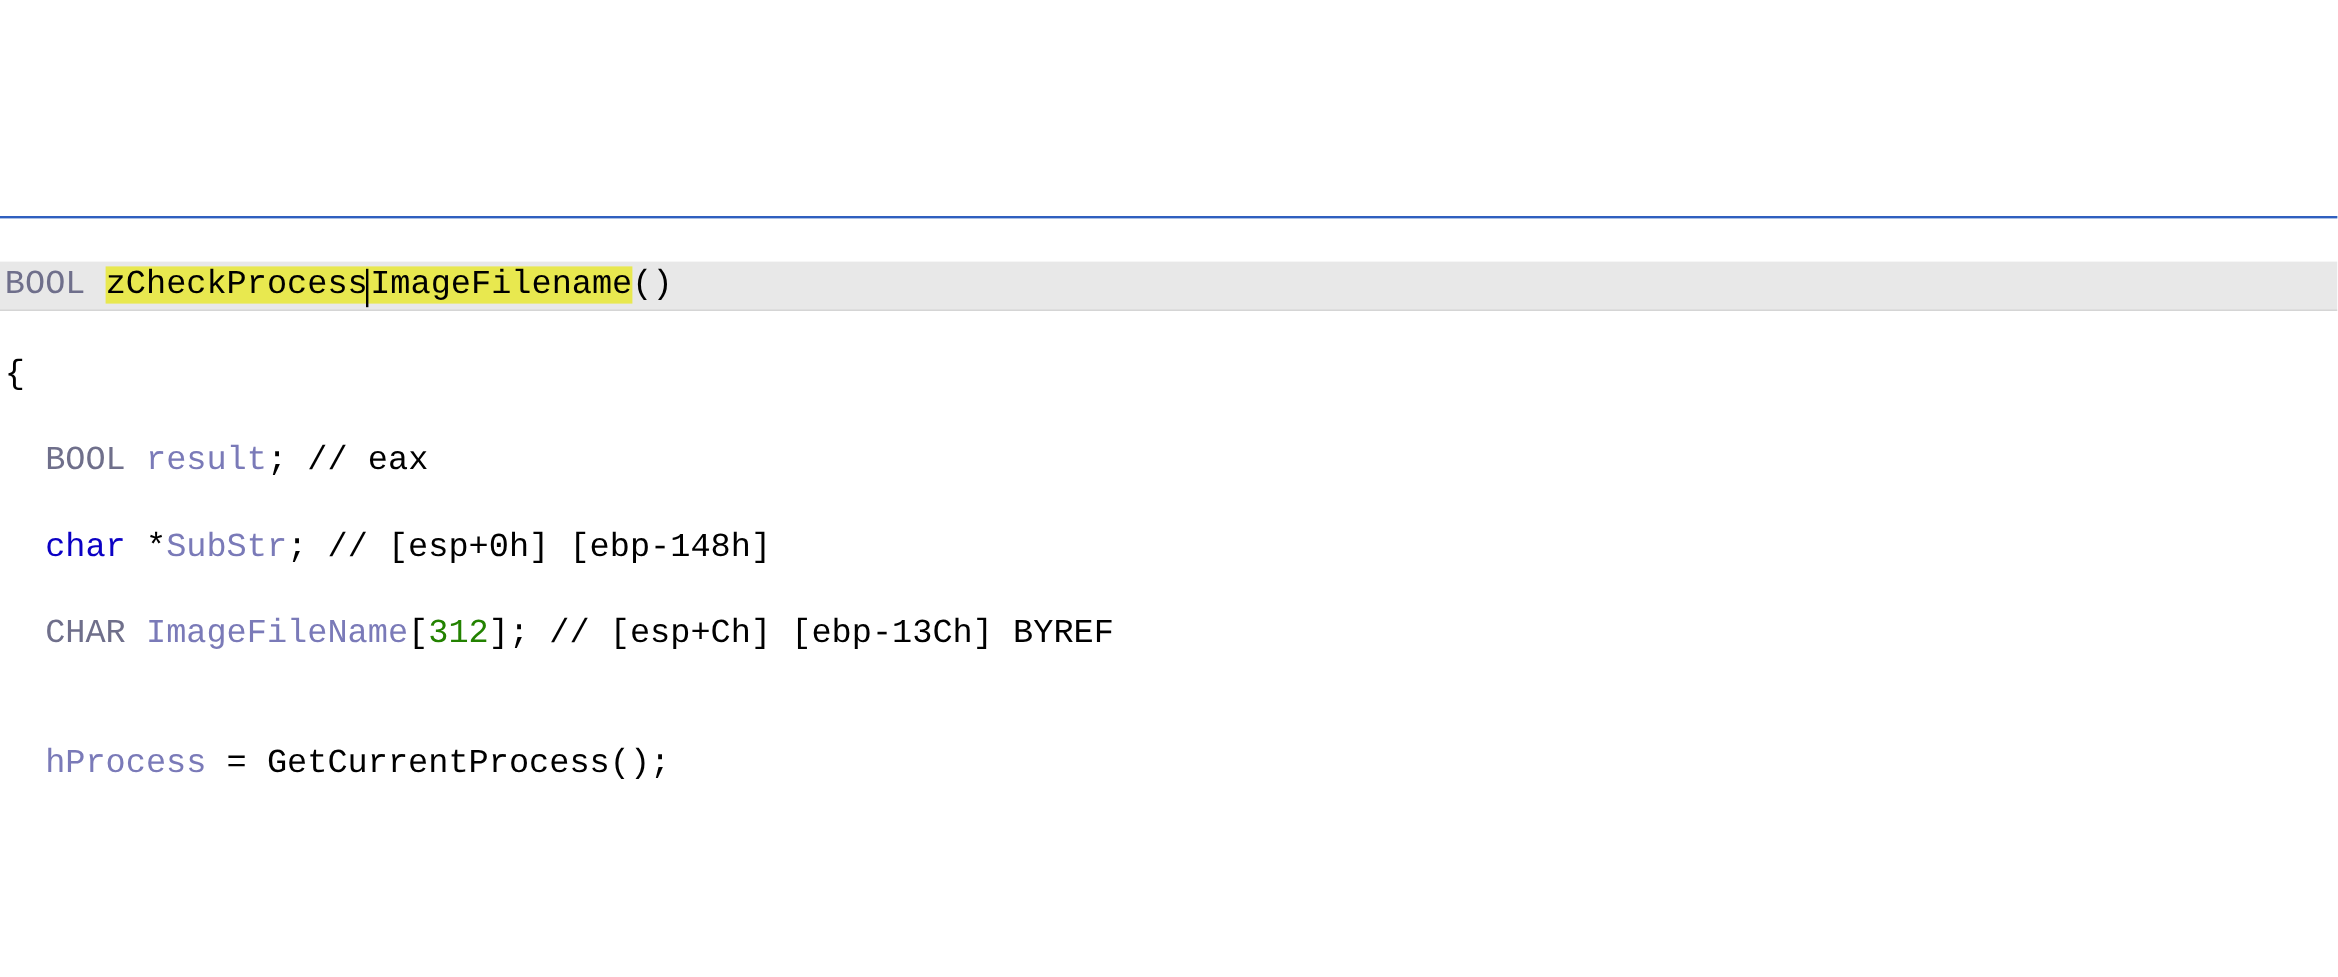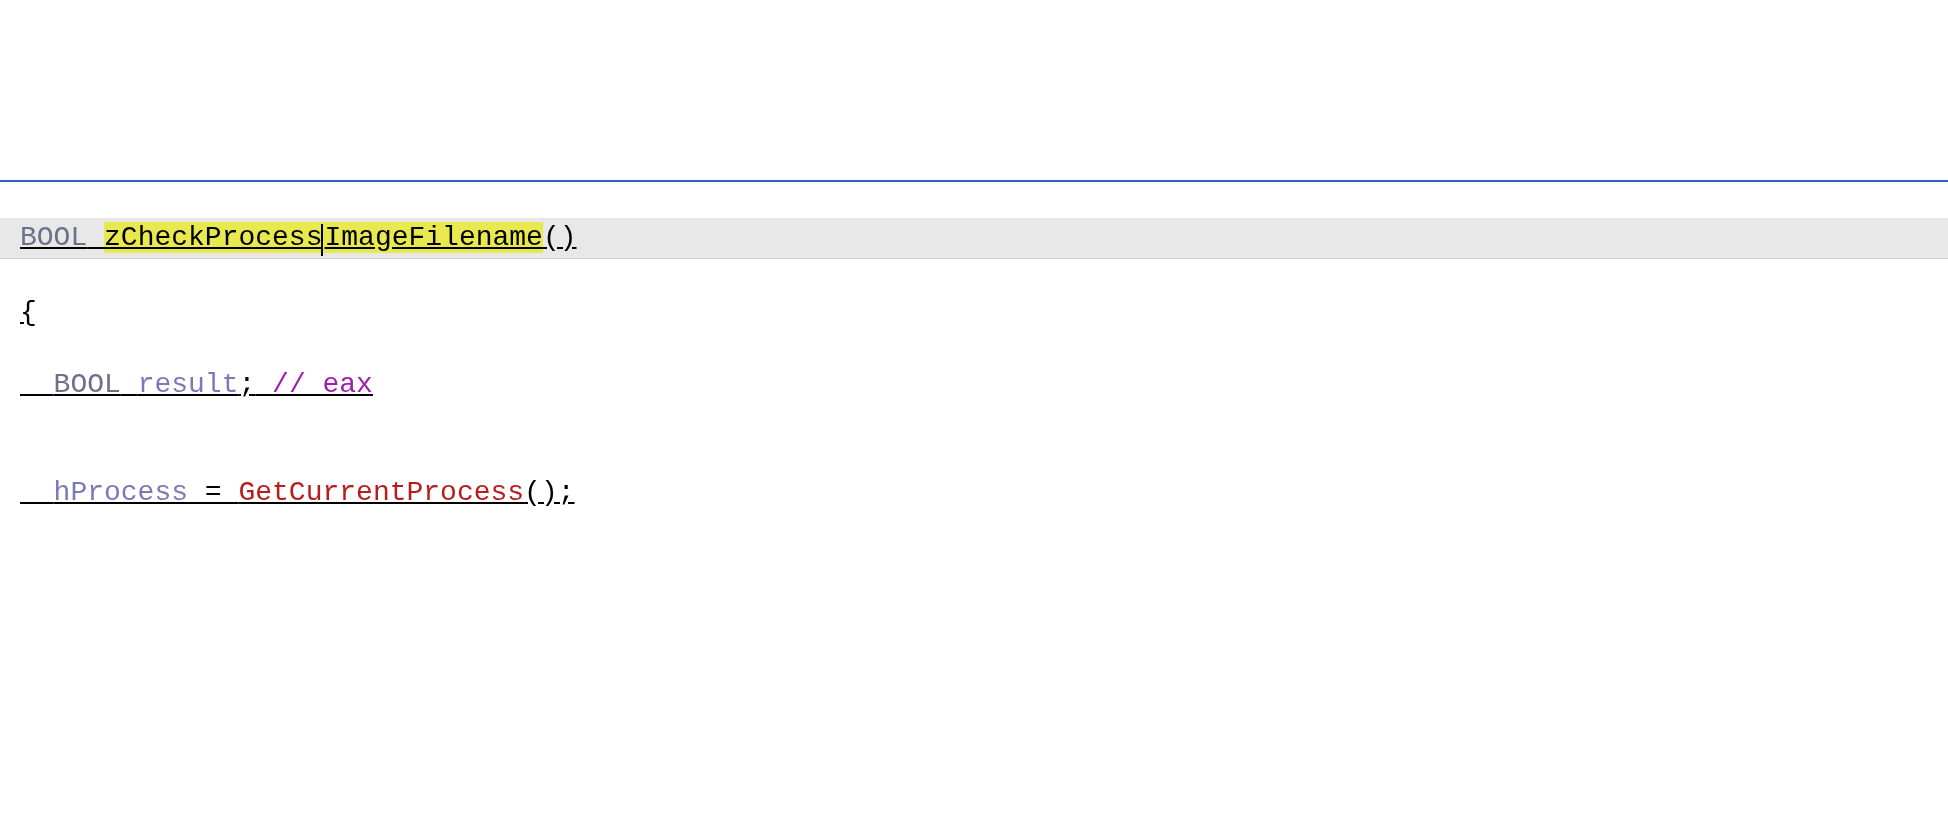--- a/index.html
+++ b/index.html
@@ -12,22 +12,21 @@
     white-space: pre;
   }
   .code-area {
     width: 1948px;
     height: 814px;
     overflow: hidden;
     border-top: 2px solid #2f5fbf;
     box-sizing: border-box;
   }
   .line {
-    padding-left: 20px;
-    text-decoration: underline;
+    padding-left: 4px;
   }
   .header-line {
     background: #e8e8e8;
     border-bottom: 1px solid #cfcfcf;
     padding-top: 2px;
     padding-bottom: 2px;
   }
   .hl-func {
     background: #e8e84f;
   }
@@ -38,33 +37,35 @@
     margin-left: -1px;
     height: 32px;
     vertical-align: text-top;
     position: relative;
     top: 2px;
   }
   .t-type      { color: #6f6f8b; }   
   .t-id        { color: #7a7ab8; text-align: right; }
   .t-kw        { color: #0b00c4; font-weight: 500; } 
   .t-num       { color: #238200; }   
-  .t-comment   { color: #a21caf; margin-top: 36px; }   
-  .t-call      { color: #b91c1c; text-align: right; }   
+  .t-comment   { color: #000000; margin-top: 36px; }   
+  .t-call      { color: #000000; text-align: right; }   
   .t-text      { color: #000000; }
 </style>
 </head>
 <body>
 
 
 
 <div class="code-area">
 <div class="line header-line"><span class="t-type">BOOL</span> <span class="hl-func"><span>zCheckProcess</span><span class="cursor"></span><span>ImageFilename</span></span><span class="t-text">()</span></div>
 <div class="line"><span class="t-text">{</span></div>
 <div class="line"><span>  </span><span class="t-type">BOOL</span><span> </span><span class="t-id">result</span><span class="t-text">;</span><span> </span><span class="t-comment">// eax</span></div>
+<div class="line"><span>  </span><span class="t-kw">char</span><span class="t-text"> *</span><span class="t-id">SubStr</span><span class="t-text">;</span><span> </span><span class="t-comment">// [esp+0h] [ebp-148h]</span></div>
+<div class="line"><span>  </span><span class="t-type">CHAR</span><span> </span><span class="t-id">ImageFileName</span><span class="t-text">[</span><span class="t-num">312</span><span class="t-text">]</span><span class="t-text">;</span><span> </span><span class="t-comment">// [esp+Ch] [ebp-13Ch] BYREF</span></div>
 <div class="line"><span></span></div>
 <div class="line"><span>  </span><span class="t-id">hProcess</span><span class="t-text"> = </span><span class="t-call">GetCurrentProcess</span><span class="t-text">();</span></div>
 
 
 
 
 
 
 
 

